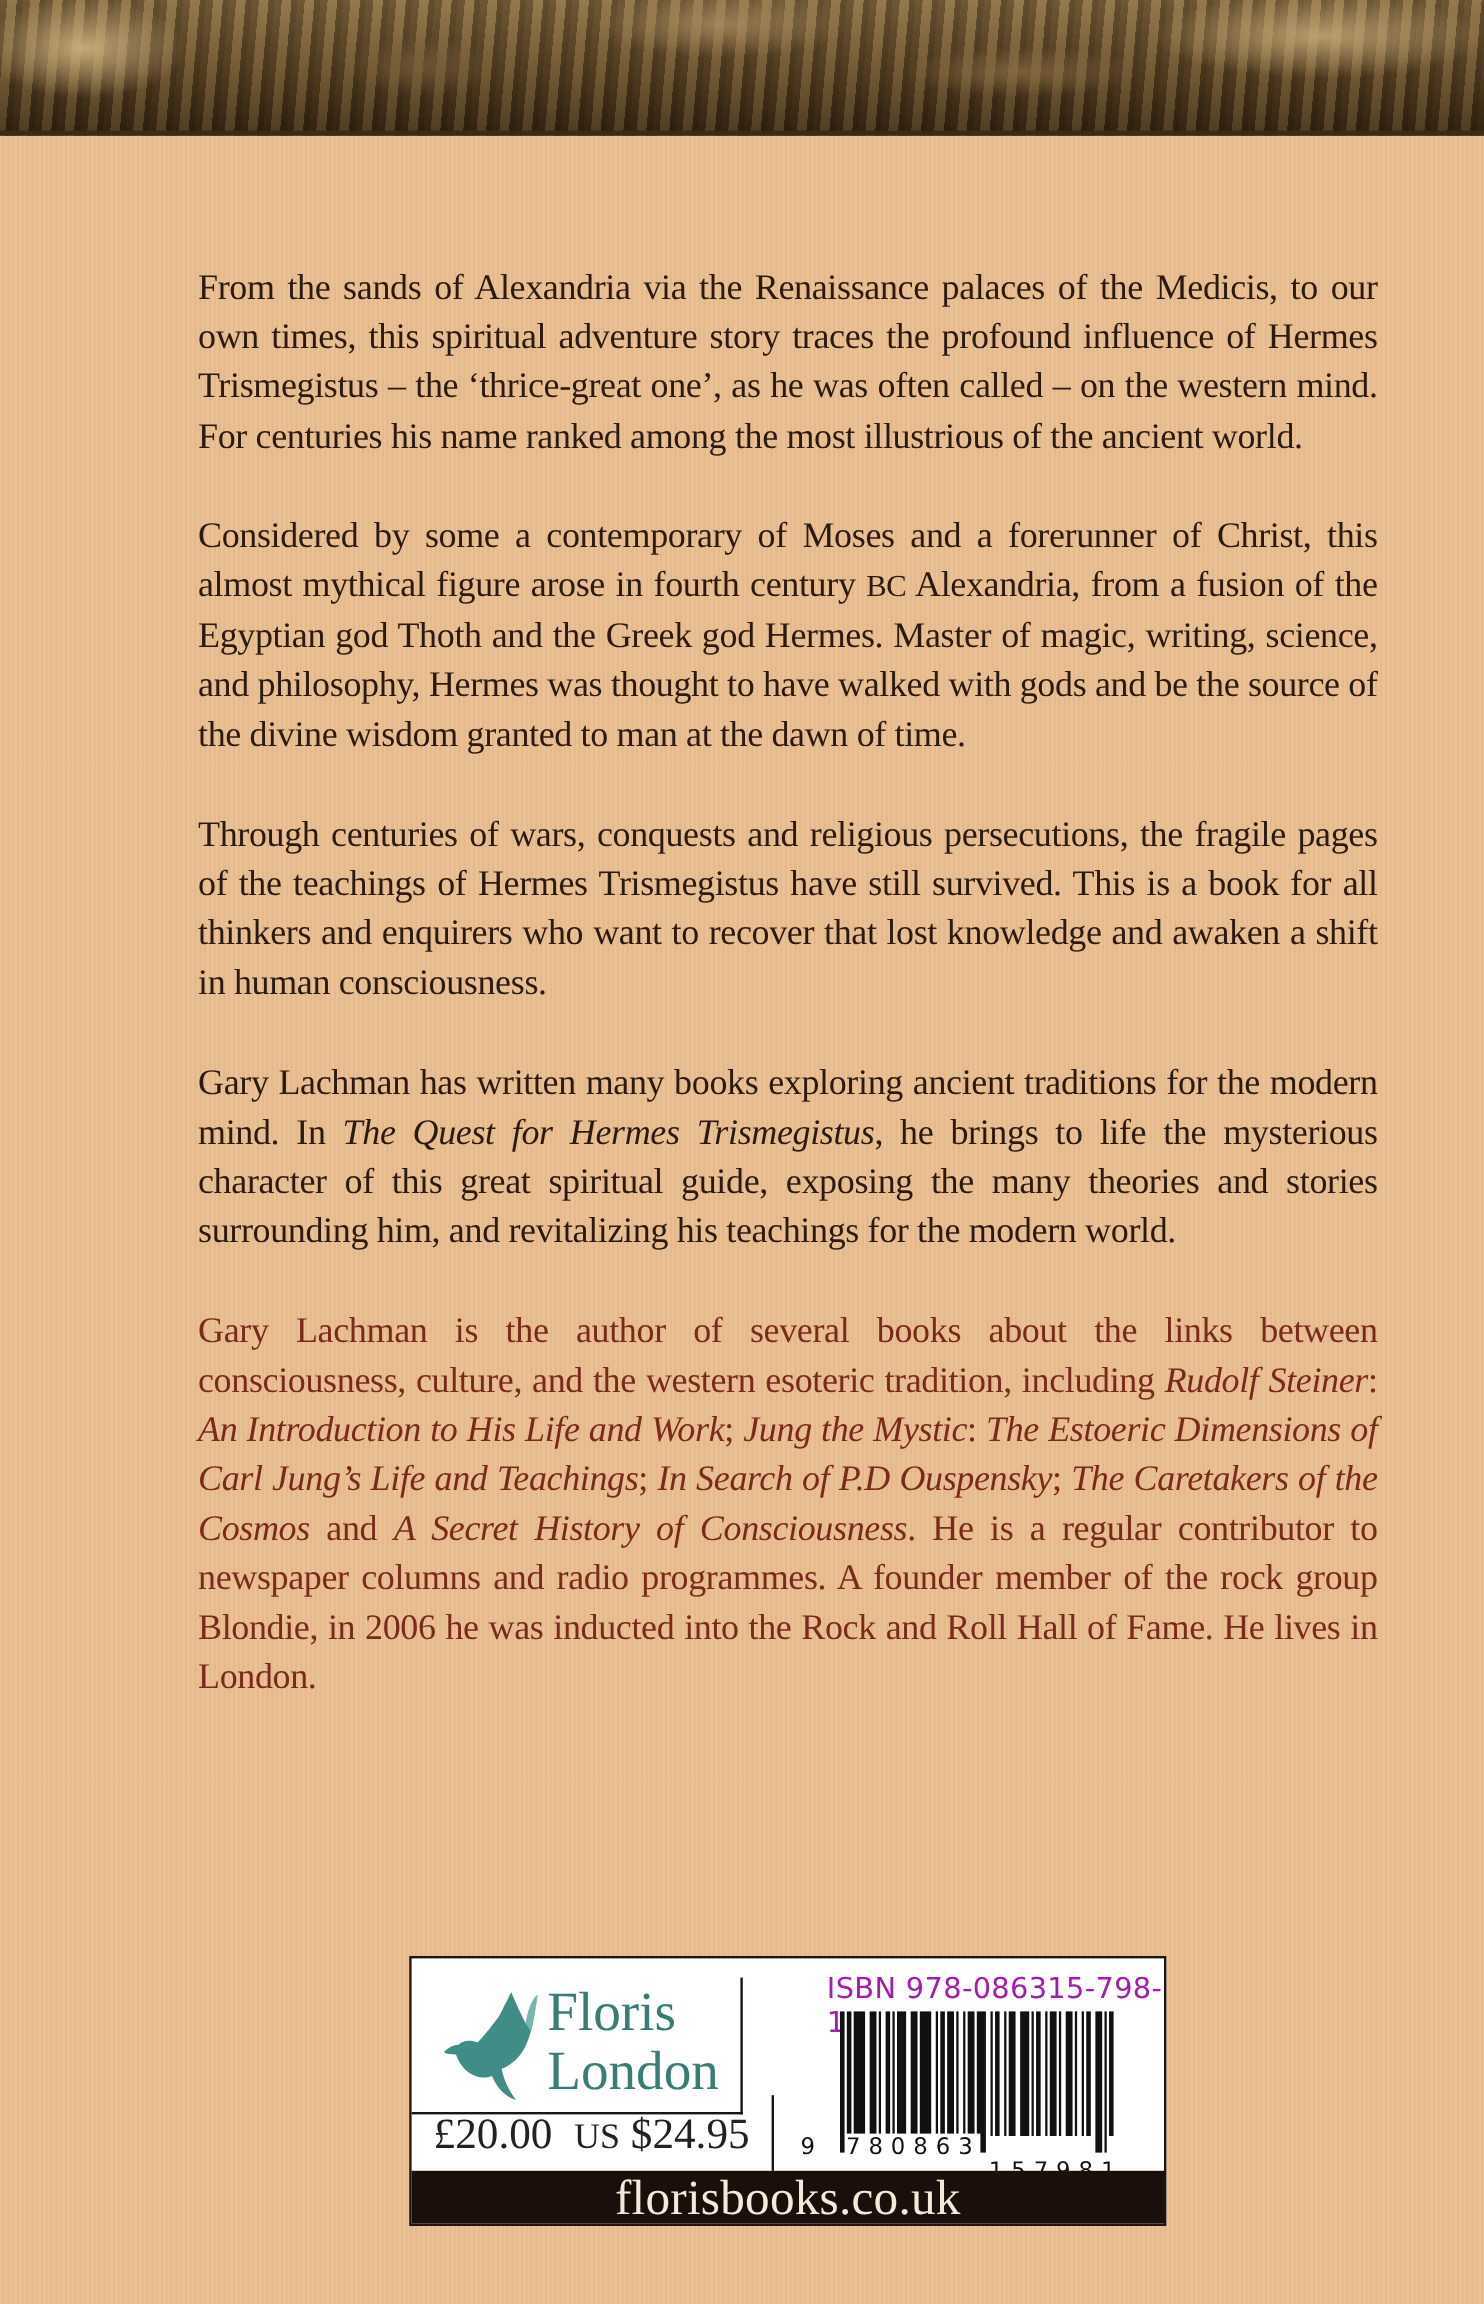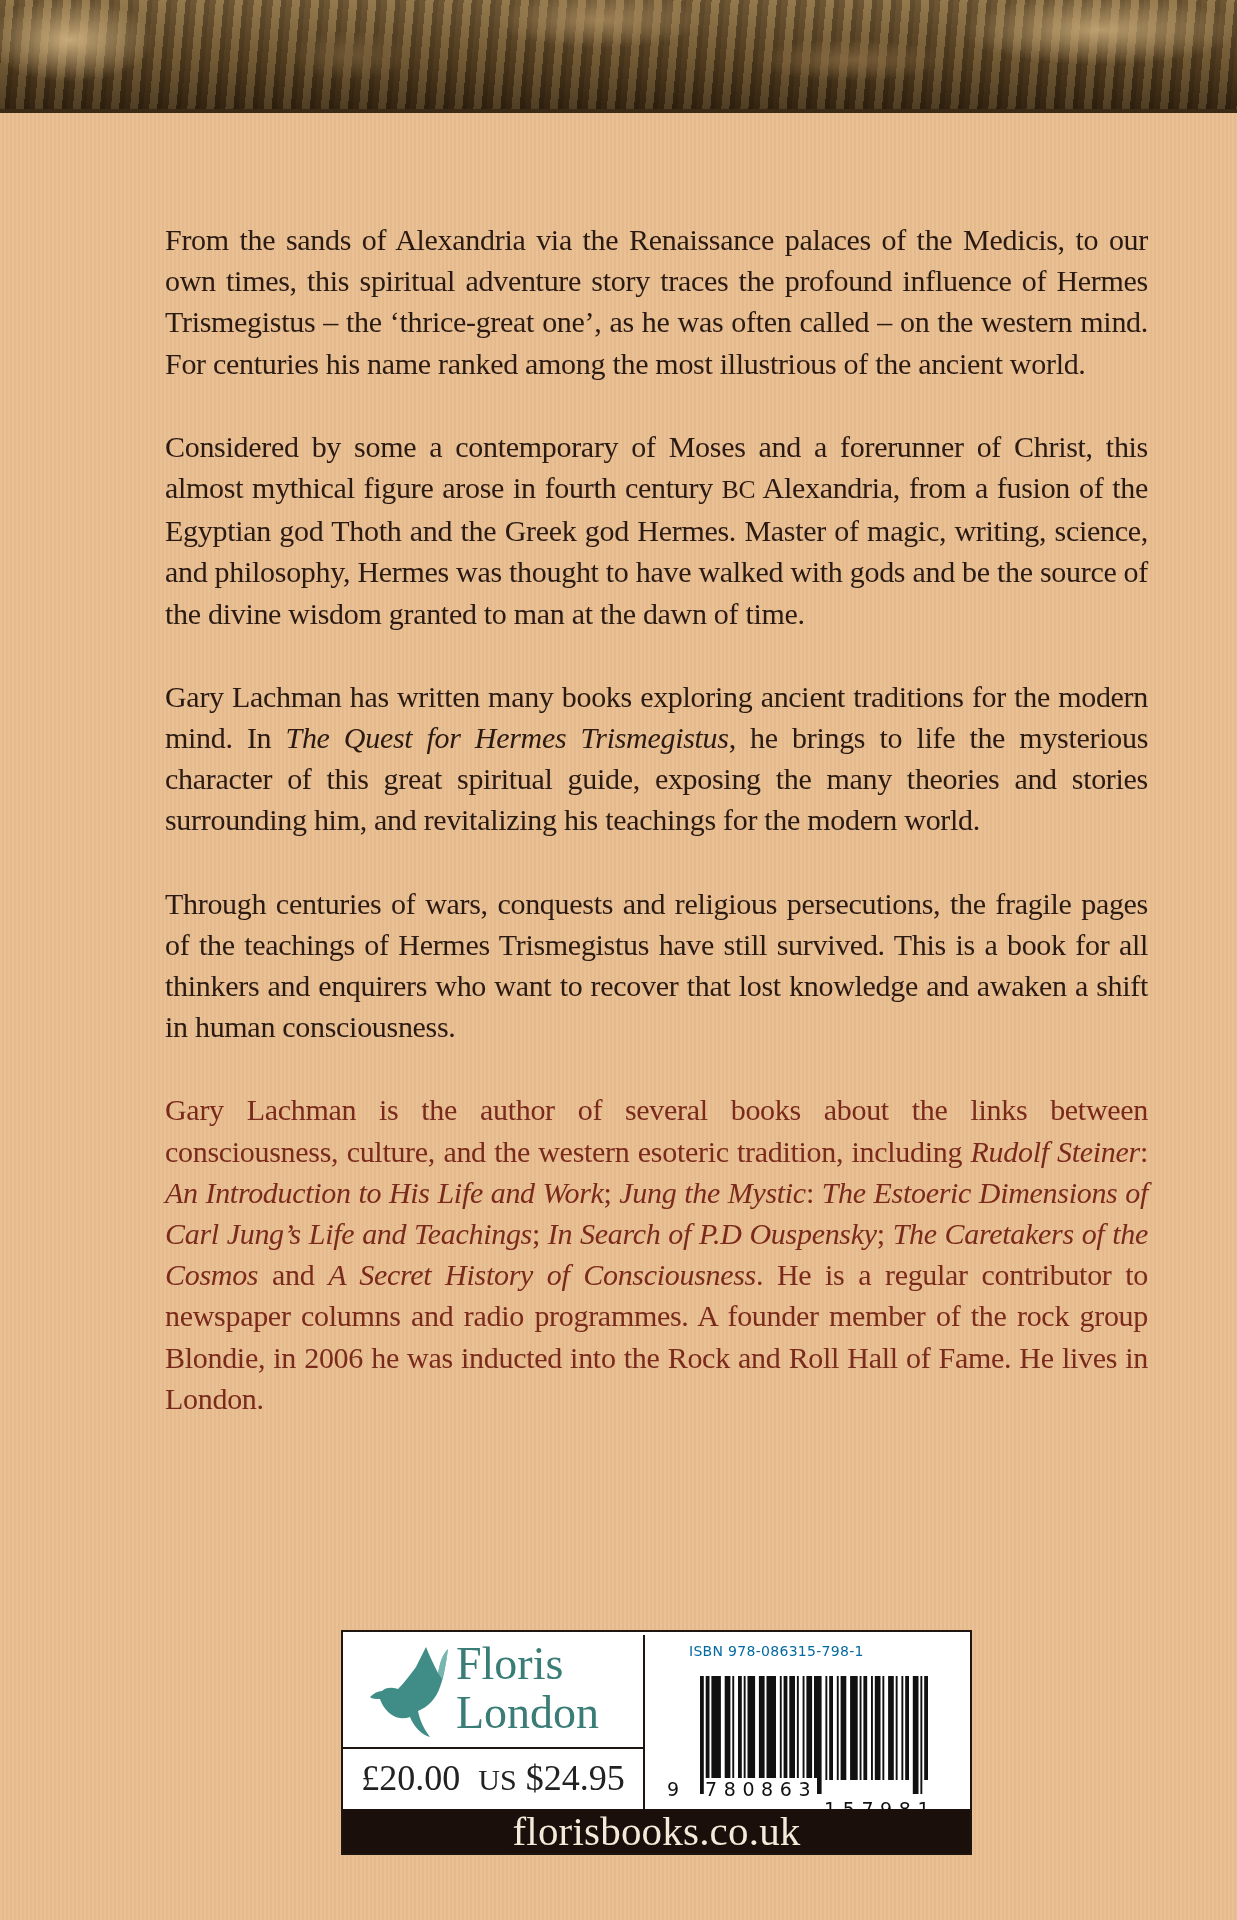--- a/index.html
+++ b/index.html
@@ -31,41 +31,41 @@
   .body-text p { margin:0 0 42px 0; }
   .body-text p.bio { color:#7a2a1c; }
   .body-text em { font-style:italic; }
   .sc { font-variant: small-caps; font-size:0.85em; }
 
   .imprint-box {
     position:absolute; left:341px; top:1630px; width:631px; height:225px;
     border:2px solid #1e1410; background:#fff; box-sizing:border-box;
   }
   .logo-cell {
-    position:absolute; left:0; top:3px; width:302px; height:114px;
+    position:absolute; left:0; top:16px; width:276px; height:114px;
     border-right:2px solid #1e1410; border-bottom:2px solid #1e1410; box-sizing:border-box;
   }
   .dove { position:absolute; left:25px; top:8px; width:88px; height:100px; }
   .logo-text {
     position:absolute; left:113px; top:4px; font-size:46px; line-height:49px; color:#3a7c76;
     font-family:"Liberation Serif", serif;
   }
   .price-cell {
     position:absolute; left:0; top:114px; width:302px; height:63px;
     border-right:2px solid #1e1410; box-sizing:border-box;
     display:flex; align-items:center; justify-content:center; gap:18px;
     font-size:36px; color:#222;
   }
   .price-cell .us-label { font-variant:small-caps; font-size:30px; }
   .barcode-cell {
     position:absolute; left:302px; top:0; width:325px; height:177px;
   }
   .isbn {
     position:absolute; left:44px; top:11px; font-family:"DejaVu Sans", sans-serif;
-    font-size:14px; color:#0369a1; letter-spacing:0.3px;
+    font-size:24px; color:#a21caf; letter-spacing:0.3px;
   }
   .barcode {
     position:absolute; left:55px; top:44px; width:245px; height:118px;
   }
   .barcode-digits {
     position:absolute; left:22px; top:146px; width:300px;
     font-family:"DejaVu Sans", sans-serif; font-size:19px; color:#111;
   }
   .barcode-digits span { position:absolute; background:#fff; letter-spacing:6.6px; }
   .url-strip {
@@ -76,22 +76,22 @@
   }
 </style>
 </head>
 <body>
 
 <div class="photo-band"></div>
 
 <div class="body-text">
   <p>From the sands of Alexandria via the Renaissance palaces of the Medicis, to our own times, this spiritual adventure story traces the profound influence of Hermes Trismegistus – the ‘thrice-great one’, as he was often called – on the western mind. For centuries his name ranked among the most illustrious of the ancient world.</p>
   <p>Considered by some a contemporary of Moses and a forerunner of Christ, this almost mythical figure arose in fourth century <span class="sc">BC</span> Alexandria, from a fusion of the Egyptian god Thoth and the Greek god Hermes. Master of magic, writing, science, and philosophy, Hermes was thought to have walked with gods and be the source of the divine wisdom granted to man at the dawn of time.</p>
+  <p>Through centuries of wars, conquests and religious persecutions, the fragile pages of the teachings of Hermes Trismegistus have still survived. This is a book for all thinkers and enquirers who want to recover that lost knowledge and awaken a shift in human consciousness.</p>
   <p>Gary Lachman has written many books exploring ancient traditions for the modern mind. In <em>The Quest for Hermes Trismegistus</em>, he brings to life the mysterious character of this great spiritual guide, exposing the many theories and stories surrounding him, and revitalizing his teachings for the modern world.</p>
-  <p>Through centuries of wars, conquests and religious persecutions, the fragile pages of the teachings of Hermes Trismegistus have still survived. This is a book for all thinkers and enquirers who want to recover that lost knowledge and awaken a shift in human consciousness.</p>
   <p class="bio">Gary Lachman is the author of several books about the links between consciousness, culture, and the western esoteric tradition, including <em>Rudolf Steiner</em>: <em>An Introduction to His Life and Work</em>; <em>Jung the Mystic</em>: <em>The Estoeric Dimensions of Carl Jung’s Life and Teachings</em>; <em>In Search of P.D Ouspensky</em>; <em>The Caretakers of the Cosmos</em> and <em>A Secret History of Consciousness</em>. He is a regular contributor to newspaper columns and radio programmes. A founder member of the rock group Blondie, in 2006 he was inducted into the Rock and Roll Hall of Fame. He lives in London.</p>
 </div>
 
 <div class="imprint-box">
   <div class="logo-cell">
     <svg class="dove" viewBox="0 0 88 100">
       <path fill="#3f8d86" d="M58 4 C62 14 66 22 70 30 C72 20 74 12 80 6 C78 20 76 34 72 44 C68 56 60 64 50 68 C52 78 56 86 62 94 C54 92 46 84 42 74 C36 76 30 76 24 72 C18 68 14 62 12 56 C8 56 4 56 2 54 C6 50 10 48 14 48 C18 44 24 44 30 46 C36 40 42 32 48 24 C52 16 55 10 58 4 Z"></path>
       <path fill="#9fd3cc" opacity="0.6" d="M70 30 C72 20 74 12 80 6 C79 16 77 26 74 36 Z"></path>
     </svg>
     <div class="logo-text">

